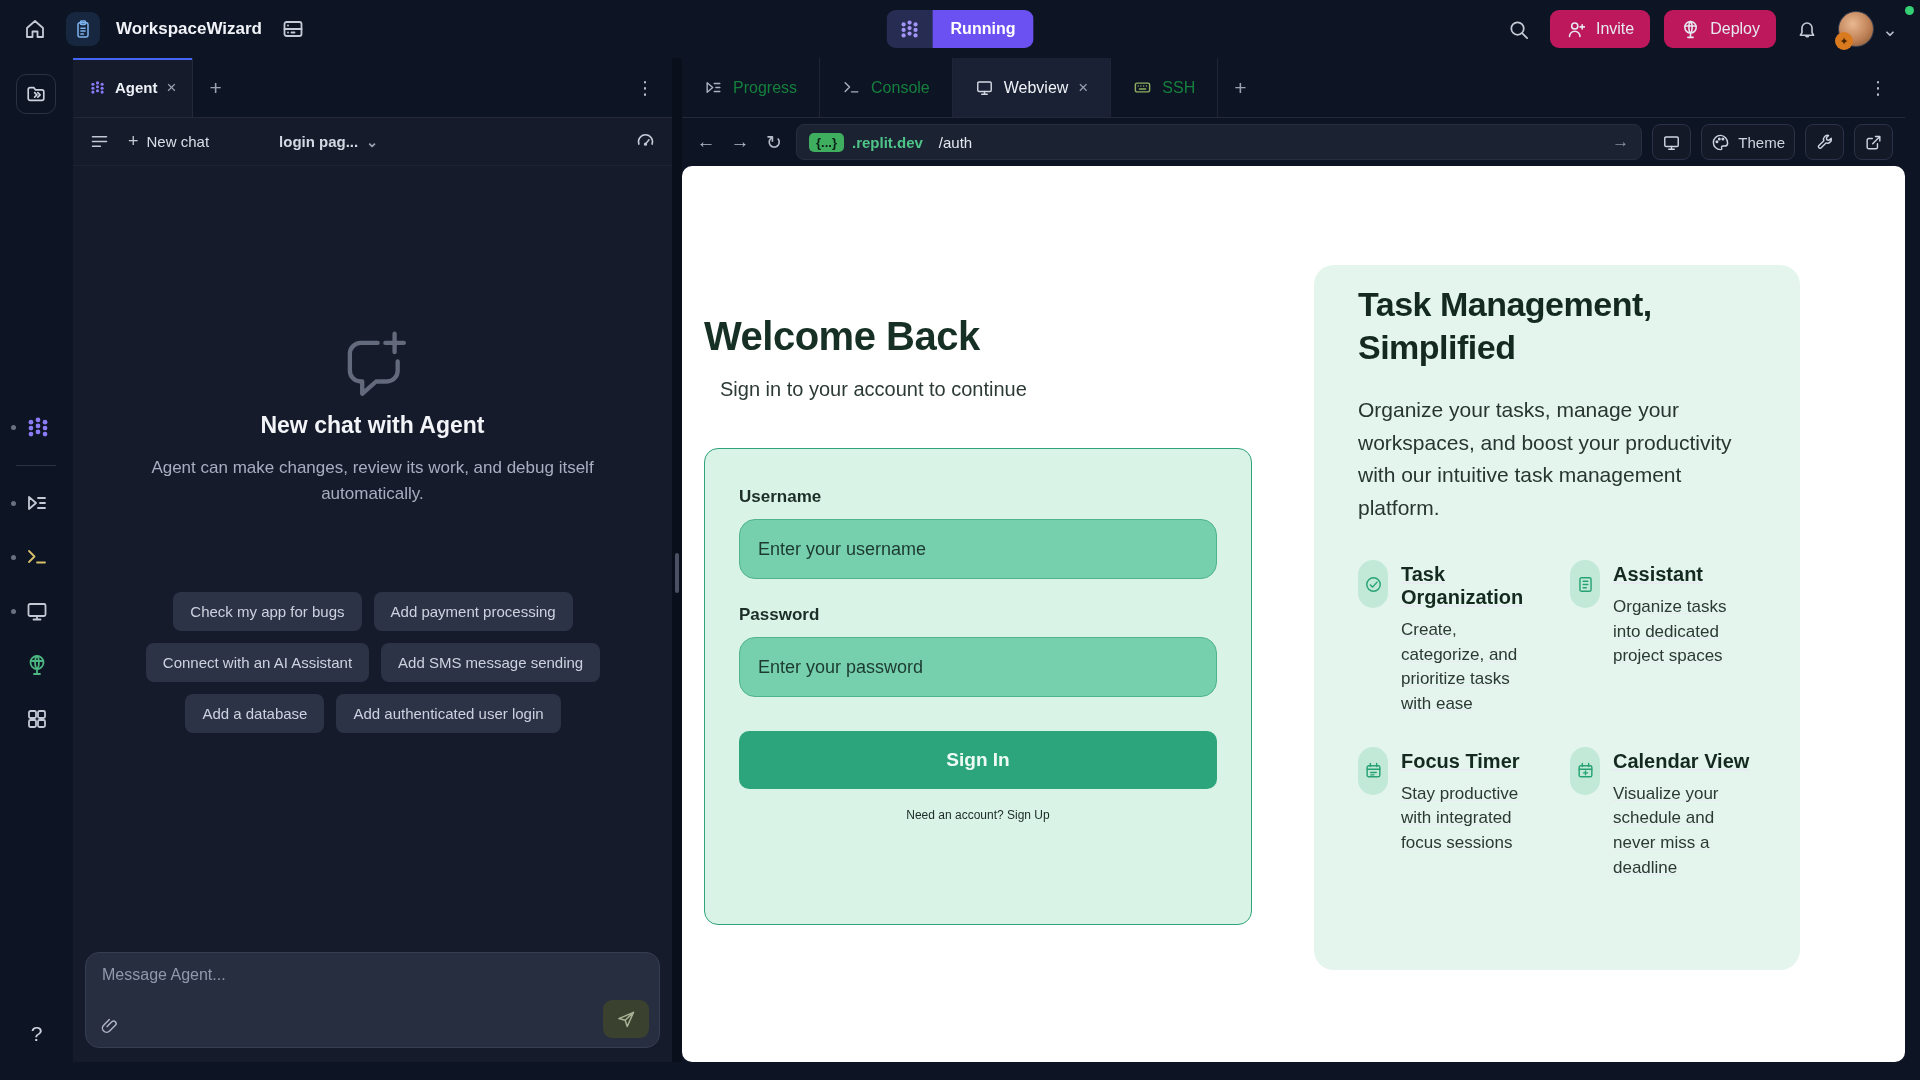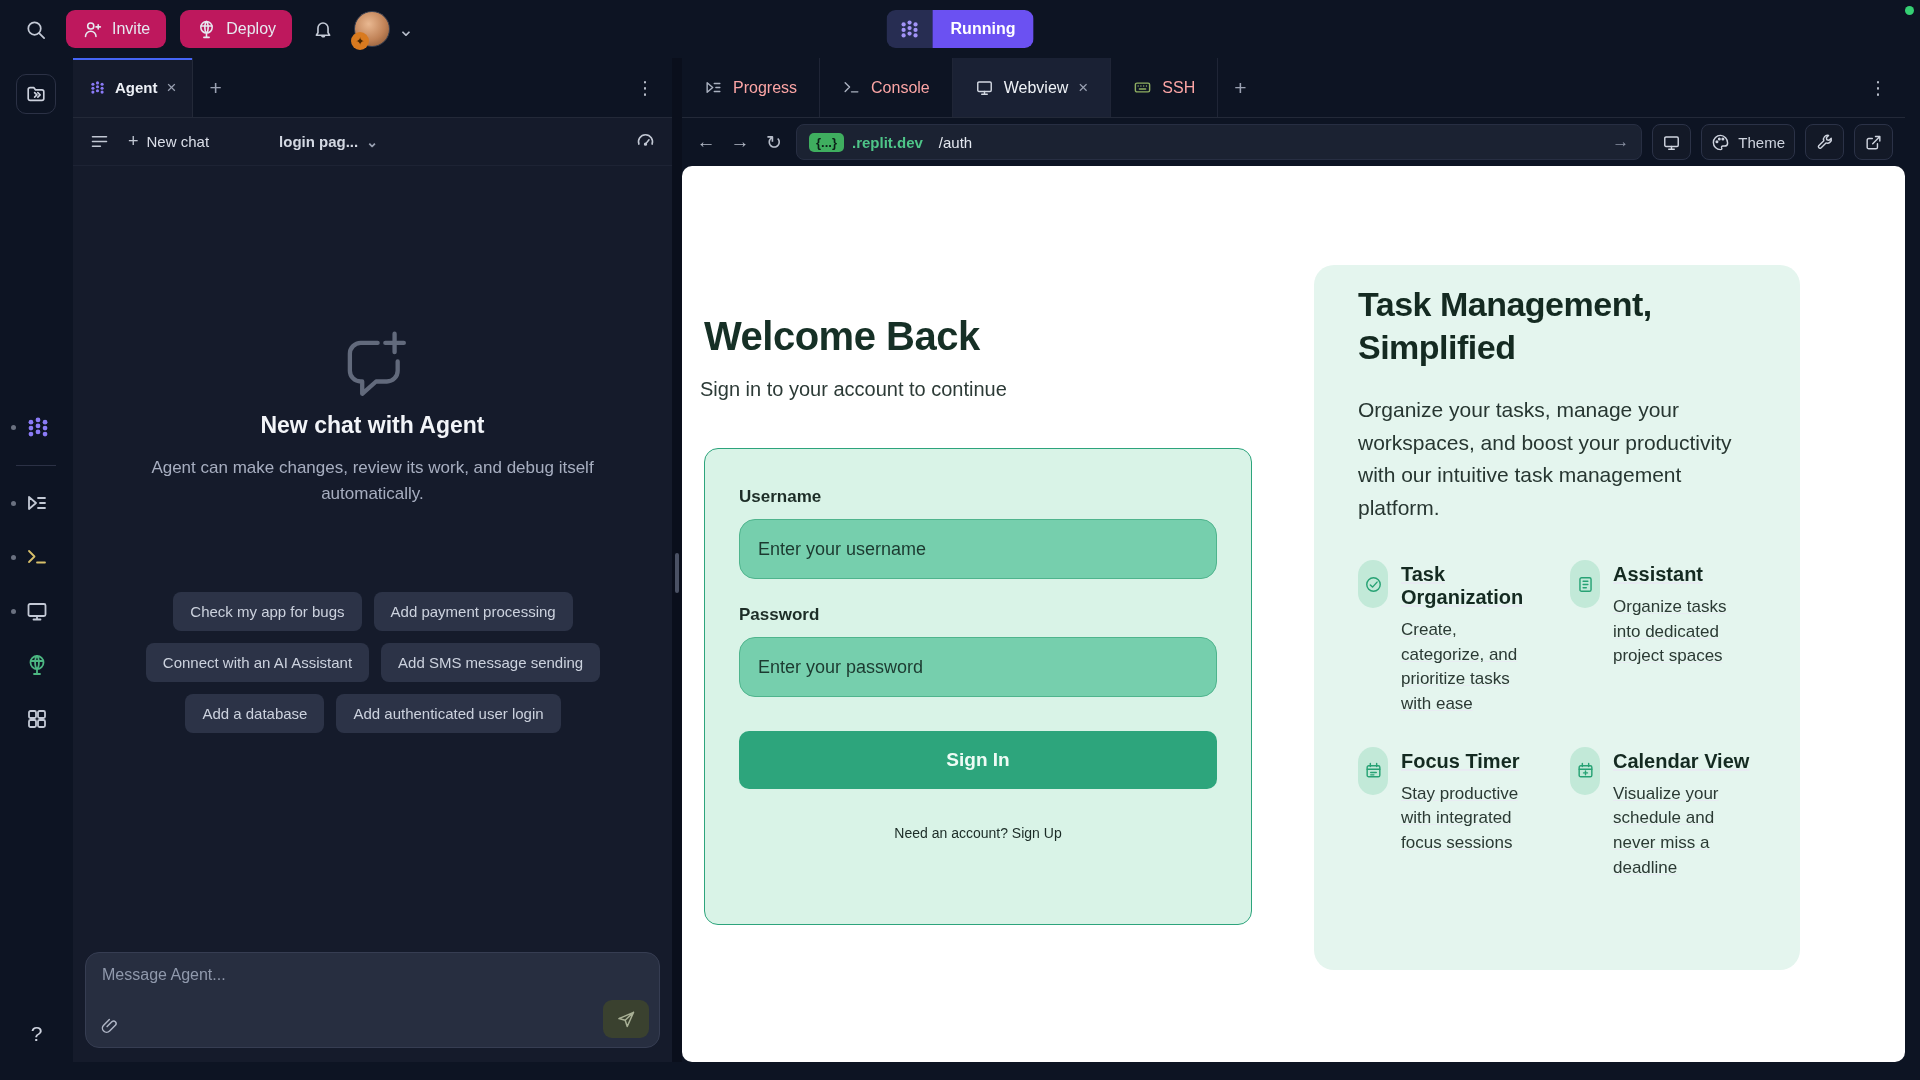--- a/index.html
+++ b/index.html
@@ -91,21 +91,21 @@
     border:none; cursor:pointer; }
 
   
   .split { position:absolute; left:672px; top:58px; width:10px; height:1004px; background:#0a0f1c; cursor:col-resize; }
   .split-handle { position:absolute; left:3px; top:495px; width:4px; height:40px; border-radius:2px; background:#4a5164; }
 
   
   .web { position:absolute; left:682px; top:58px; width:1223px; height:1004px; }
   .web-tabs { position:absolute; left:0; top:0; width:1223px; height:60px; background:#0d1423;
     border-bottom:1px solid #232938; display:flex; align-items:stretch; }
-  .wtab { display:flex; align-items:center; gap:10px; padding:0 22px; font-size:16px; color:#fca5a5;
+  .wtab { display:flex; align-items:center; gap:10px; padding:0 22px; font-size:16px; color:#15803d;
     border-right:1px solid #1f2536; cursor:pointer; }
   .wtab .wic { color:#aab1c0; }
   .wtab.active { background:#1a2134; color:#eef1f6; }
   .wtab.active .wic { color:#d3d8e2; }
   .wtab .ssh-ic { color:#8fae62; }
 
   .browser { position:absolute; left:0; top:60px; width:1223px; height:48px;
     display:flex; align-items:center; gap:10px; padding:0 12px; }
   .nav-glyph { font-size:19px; color:#b7bdca; cursor:pointer; width:24px; text-align:center; }
   .url { flex:1; display:flex; align-items:center; height:36px; background:#1b2232;
@@ -117,52 +117,77 @@
   .url-go { margin-left:auto; color:#8a91a3; font-size:17px; cursor:pointer; }
   .chrome-btn { display:flex; align-items:center; gap:8px; height:36px; padding:0 9px;
     border:1px solid #2b3247; border-radius:8px; color:#cfd4df; background:#131927;
     font-size:15px; cursor:pointer; }
 
   
   .page { position:absolute; left:0; top:108px; width:1223px; height:896px; background:#ffffff;
     border-radius:10px; overflow:hidden; }
   .login-title { position:absolute; left:22px; top:148px; font-size:40px; font-weight:800;
     color:#163026; letter-spacing:-0.5px; }
-  .login-sub { position:absolute; left:18px; top:212px; font-size:20px; color:#2c3a36; }
+  .login-sub { position:absolute; left:38px; top:212px; font-size:20px; color:#2c3a36; }
   .login-card { position:absolute; left:22px; top:282px; width:548px; height:477px;
     background:#d9f3e7; border:1px solid #2da47c; border-radius:14px; padding:38px 34px; }
   .field-label { font-size:17px; font-weight:700; color:#1d2d27; margin-bottom:12px; }
   .field-input { width:100%; height:60px; background:#76cfad; border:1px solid #4fb48d;
     border-radius:16px; padding:0 18px; font-family:"Liberation Sans", sans-serif;
     font-size:18px; color:#12281f; outline:none; }
   .field-input::placeholder { color:#1c3a30; }
   .field-gap { height:26px; }
   .signin-btn { width:100%; height:58px; margin-top:34px; background:#2da57c; border:none;
     border-radius:10px; color:#eefbf5; font-size:19px; font-weight:600; cursor:pointer;
     font-family:"Liberation Sans", sans-serif; }
-  .signup-link { margin-top:36px; text-align:center; font-size:14px; color:#1b2b26; cursor:pointer; }
+  .signup-link { margin-top:19px; text-align:center; font-size:12px; color:#1b2b26; cursor:pointer; }
 
   .promo { position:absolute; left:632px; top:99px; width:486px; height:705px;
     background:#e4f5ee; border-radius:20px; padding:18px 44px; }
   .promo-title { font-size:34px; font-weight:800; color:#142a21; line-height:1.25;
     letter-spacing:-0.5px; max-width:410px; }
   .promo-desc { margin-top:26px; font-size:21px; line-height:1.55; color:#273631; max-width:515px; }
   .features { margin-top:36px; display:grid; grid-template-columns:1fr 1fr; column-gap:26px; row-gap:30px;text-decoration:underline; }
   .feature { display:flex; gap:13px; }
   .f-pill { flex:0 0 30px; width:30px; height:48px; border-radius:15px; background:#c2e9d8;
     display:flex; align-items:center; justify-content:center; color:#27a274; }
   .f-title { font-size:20px; font-weight:700; color:#142a21; padding-top:3px; }
   .f-desc { margin-top:9px; font-size:17px; line-height:1.45; color:#2b3a34; max-width:200px; }
 </style>
 </head>
 <body>
 
 <div class="app">
 
   <div class="topbar">
+    <div class="tb-left">
+      <button class="icon-btn">
+        <span>
+          <svg class="ic" width="24" height="24" viewBox="0 0 24 24">
+              <path d="M4 11 L12 4 L20 11 V20 H14.5 V14.5 H9.5 V20 H4 Z"></path>
+            </svg>
+        </span>
+      </button>
+      <div class="app-icon">
+        <svg class="ic" width="20" height="20" viewBox="0 0 24 24">
+            <rect x="6" y="4.5" width="12" height="17" rx="2"></rect>
+            <rect x="9" y="2.5" width="6" height="4" rx="1"></rect>
+            <path d="M9.5 11 h5 M9.5 14.5 h5 M9.5 18 h3"></path>
+          </svg>
+      </div>
+      <div class="app-title">WorkspaceWizard</div>
+      <button class="icon-btn">
+        <span>
+          <svg class="ic" width="24" height="24" viewBox="0 0 24 24">
+              <rect x="3.5" y="5" width="17" height="14" rx="2"></rect>
+              <path d="M3.5 12 h17 M7 8.5 h0.01 M7 15.5 h0.01 M10.5 15.5 h3"></path>
+            </svg>
+        </span>
+      </button>
+    </div>
 
     <div class="run-pill">
       <div class="run-logo">
         <svg width="22" height="22" viewBox="0 0 24 24" fill="#a394f8">
           <circle cx="5.5" cy="7" r="2.3"></circle>
             <circle cx="5.5" cy="13" r="2.3"></circle>
             <circle cx="5.5" cy="19" r="2.3"></circle>
           <circle cx="12" cy="5" r="2.3"></circle>
             <circle cx="12" cy="11" r="2.3"></circle>
             <circle cx="12" cy="17" r="2.3"></circle>

